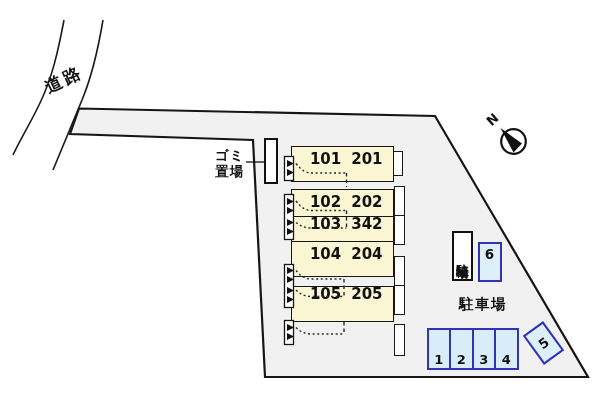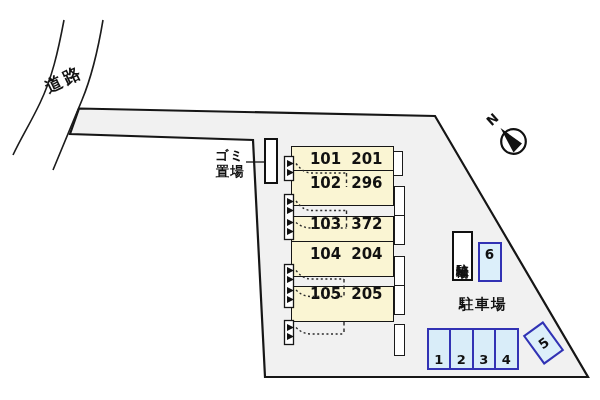--- a/index.html
+++ b/index.html
@@ -7,33 +7,33 @@
     position:relative;width:600px;height:400px;background:#ffffff;overflow:hidden;
     font-family:"DejaVu Sans","Liberation Sans",sans-serif;color:#111;
   }
   svg.layer{position:absolute;left:0;top:0;pointer-events:none;}
   .abs{position:absolute;box-sizing:border-box;}
 
   
   .road-label{left:44px;top:68px;font-size:17px;font-weight:600;letter-spacing:3px;
     transform:rotate(-26deg);transform-origin:center;white-space:nowrap;}
   .garbage-label{left:215px;top:147px;font-size:13.5px;font-weight:600;line-height:16px;
-    letter-spacing:1px;text-align:right;white-space:nowrap;}
+    letter-spacing:1px;text-align:center;white-space:nowrap;}
   .north-label{left:487px;top:112px;font-size:13px;font-weight:700;
     transform:rotate(-42deg);}
 
   
   .garbage-box{left:264px;top:138px;width:13.5px;height:46px;background:#fff;border:2px solid #111;}
 
   
   .unit{left:290.5px;width:103.5px;height:36px;background:#FAF5D3;border:1.5px solid #161616;
     display:flex;justify-content:center;}
   .unit .nums{display:flex;gap:10px;font-size:15px;font-weight:700;line-height:15px;
     transform:translateX(4px);}
-  .unit.u0{top:146px}.unit.u1{top:170px}.unit.u2{top:216px}
+  .unit.u0{top:146px}.unit.u1{top:189px}.unit.u2{top:216px}
   .unit.u3{top:241px}.unit.u4{top:286px}.unit.u5{top:321px}
   .unit.text-top .nums{margin-top:5px;}
   .unit.text-bottom .nums{margin-top:0;}
 
   
   .balcony{background:#fff;border:1.4px solid #1a1a1a;}
 
   
   .bicycle-box{left:451.5px;top:230.5px;width:21.5px;height:50px;background:#fff;border:2px solid #111;
     display:flex;align-items:center;justify-content:center;}
@@ -85,27 +85,27 @@
 
   <div class="abs unit u0 text-top">
     <div class="nums">
         <span>101</span>
         <span>201</span>
       </div>
   </div>
   <div class="abs unit u1 text-top">
     <div class="nums">
         <span>102</span>
-        <span>296</span>
+        <span>202</span>
       </div>
   </div>
   <div class="abs unit u2 text-bottom">
     <div class="nums">
         <span>103</span>
-        <span>372</span>
+        <span>342</span>
       </div>
   </div>
   <div class="abs unit u3 text-top">
     <div class="nums">
         <span>104</span>
         <span>204</span>
       </div>
   </div>
   <div class="abs unit u4 text-bottom">
     <div class="nums">

